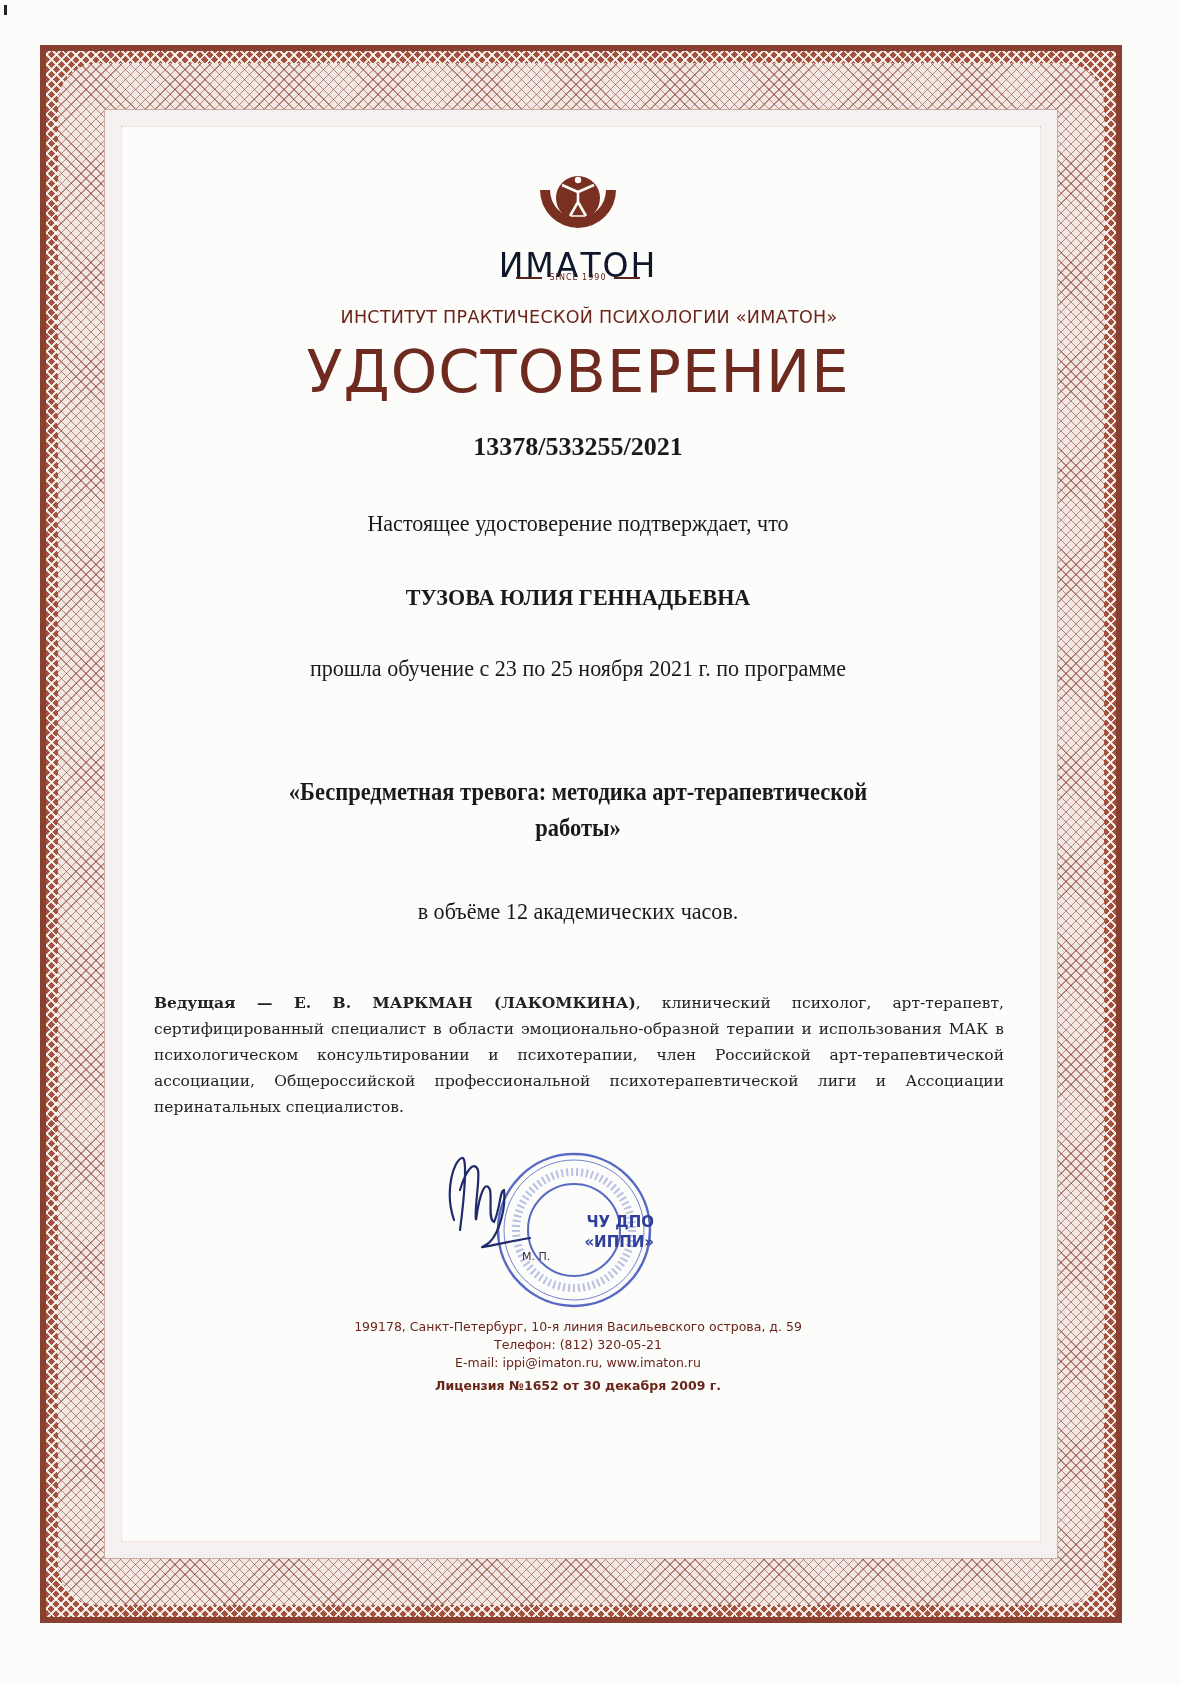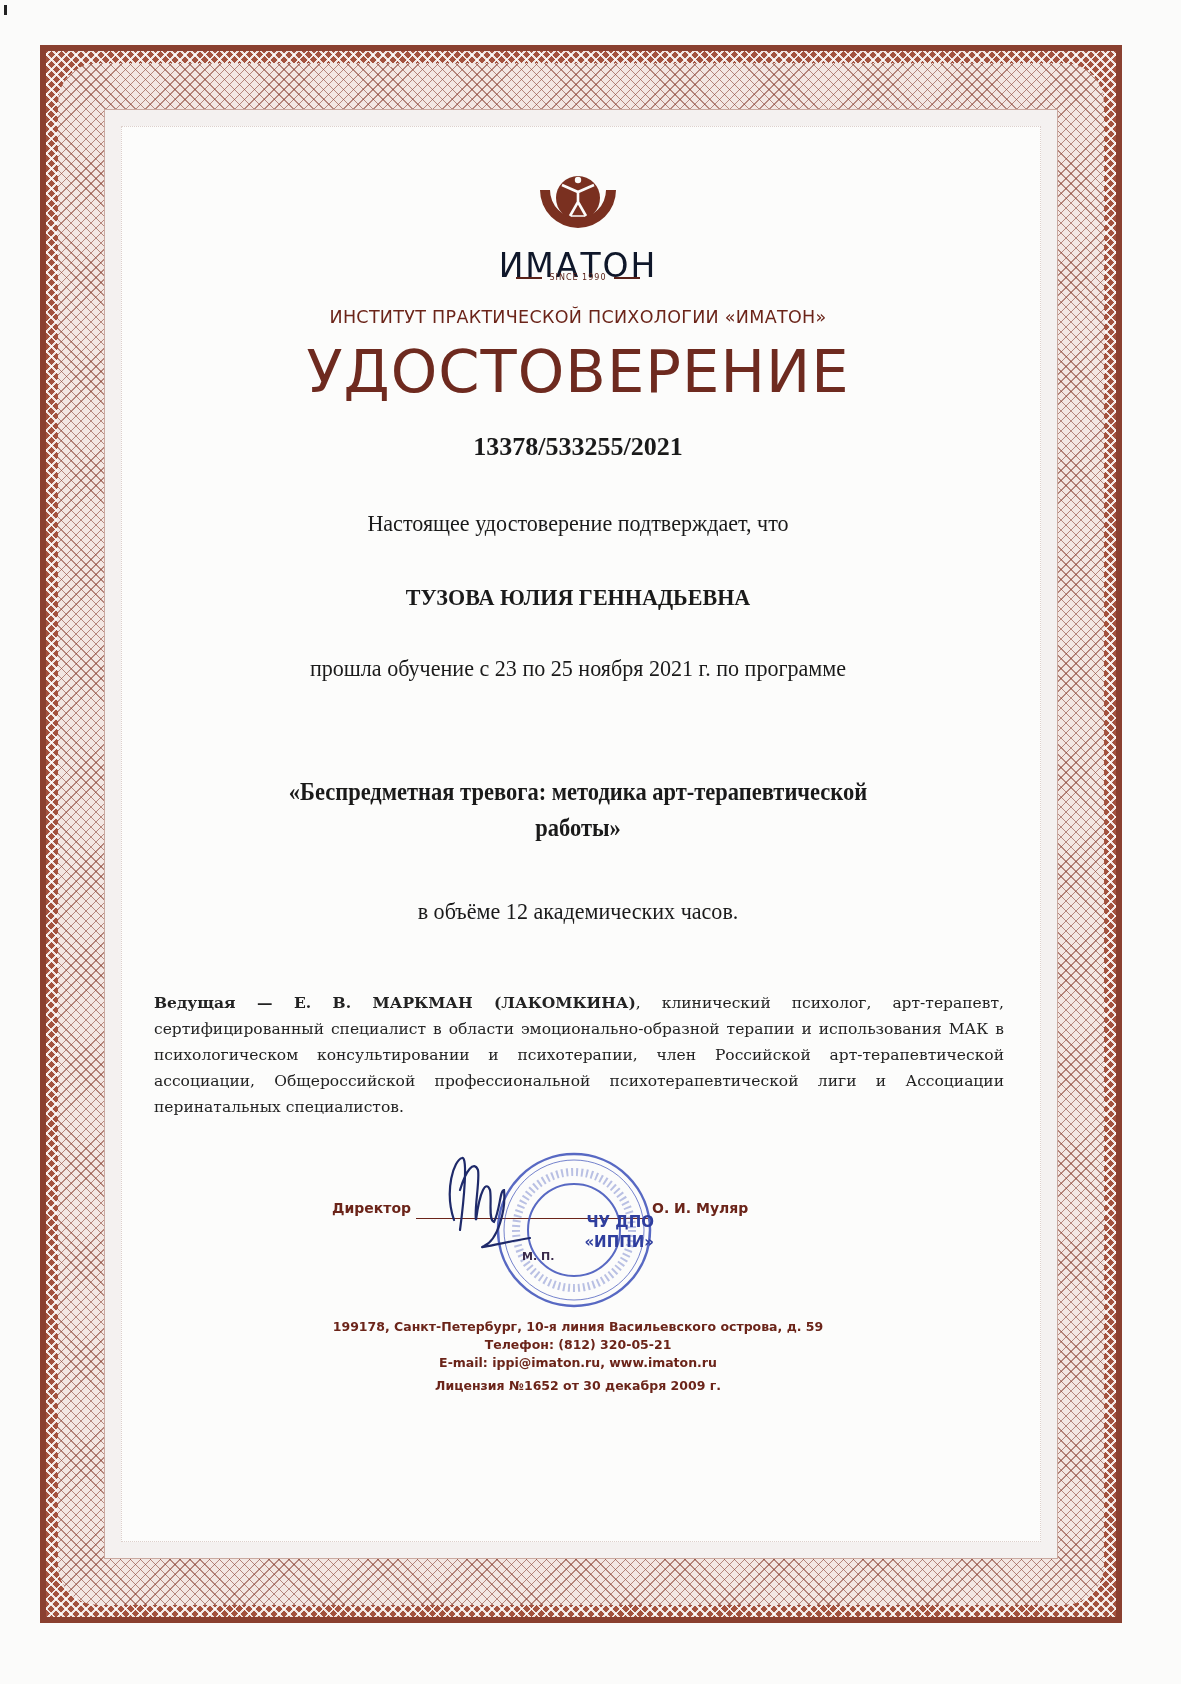--- a/index.html
+++ b/index.html
@@ -39,21 +39,21 @@
     background: #fcfcfb;
     border: 1px dotted #ddd0cc;
   }
   .content { position: absolute; left: 104px; top: 110px; width: 948px; height: 1450px; }
   .center { position: absolute; left: 0; width: 100%; text-align: center; }
 
   .logo { position: absolute; left: 432px; top: 66px; width: 84px; height: 64px; }
   .brand { top: 136px; font-family: "DejaVu Sans", sans-serif; font-size: 33px; color: #0f172a; letter-spacing: 2px; }
   .since-row { top: 163px; font-family: "DejaVu Sans", sans-serif; font-size: 8px; color: #5a2219; letter-spacing: 1px; }
   .since-row .dash { display: inline-block; width: 26px; height: 2px; background: #5a2219; vertical-align: middle; margin: 0 8px; }
-  .institute { top: 197px; font-family: "DejaVu Sans", sans-serif; font-size: 17.5px; color: #6b2419; letter-spacing: 0.3px; }
+  .institute { top: 197px; font-family: "DejaVu Sans", sans-serif; font-size: 17.5px; color: #6b2419; letter-spacing: 0.3px; margin-left: 11px; }
   .doc-title { top: 228px; font-family: "DejaVu Sans", sans-serif; font-size: 58px; color: #6e2a1f; letter-spacing: 1px; font-weight: normal; transform: scaleX(1.02); }
   .doc-number { top: 322px; font-family: "Liberation Serif", serif; font-weight: bold; font-size: 26px; color: #1a1a1a; text-align: center; }
   .intro { top: 400px; font-family: "Liberation Serif", serif; font-size: 24px; color: #1a1a1a; transform: scaleX(0.92); }
   .person { top: 474px; font-family: "Liberation Serif", serif; font-weight: bold; font-size: 24px; color: #1a1a1a; transform: scaleX(0.92); }
   .period { top: 545px; font-family: "Liberation Serif", serif; font-size: 24px; color: #1a1a1a; transform: scaleX(0.92); }
   .program { top: 664px; font-family: "Liberation Serif", serif; font-weight: bold; font-size: 25px; line-height: 36px; color: #1a1a1a; transform: scaleX(0.9); }
   .hours { top: 788px; font-family: "Liberation Serif", serif; font-size: 24px; color: #1a1a1a; transform: scaleX(0.92); }
   .lecturer {
     position: absolute; left: 50px; top: 880px; width: 850px;
     font-family: "DejaVu Serif", serif; font-size: 15.5px; line-height: 26px;
@@ -61,23 +61,23 @@
   }
   .lecturer b { font-weight: bold; }
 
   .sign-row { position: absolute; top: 1090px; left: 228px; width: 540px; height: 30px; }
   .sign-label { position: absolute; left: 0; top: 0; font-family: "DejaVu Sans", sans-serif; font-weight: bold; font-size: 14px; color: #6b2419; }
   .sign-line { position: absolute; left: 84px; top: 18px; width: 232px; height: 1px; background: #6b2419; }
   .sign-name { position: absolute; left: 320px; top: 0; font-family: "DejaVu Sans", sans-serif; font-weight: bold; font-size: 14px; color: #6b2419; }
   .signature { position: absolute; left: 330px; top: 1040px; width: 110px; height: 110px; }
   .stamp { position: absolute; left: 390px; top: 1040px; width: 160px; height: 160px; }
   .stamp-text-1 { position: absolute; left: 0; width: 100%; top: 62px; text-align: right; font-family: "DejaVu Sans", sans-serif; font-weight: bold; font-size: 15px; color: #2f3e9e; line-height: 20px; }
-  .mp { position: absolute; left: 418px; top: 1140px; font-family: "DejaVu Sans", sans-serif; font-weight: bold; font-size: 11px; color: #3a2a4a; }
+  .mp { position: absolute; left: 418px; top: 1140px; font-family: "DejaVu Sans", sans-serif; font-weight: normal; font-size: 11px; color: #3a2a4a; }
 
-  .address { top: 1208px; font-family: "DejaVu Sans", sans-serif; font-weight: bold; font-size: 12.5px; color: #6b2419; line-height: 18px; }
+  .address { top: 1208px; font-family: "DejaVu Sans", sans-serif; font-weight: normal; font-size: 12.5px; color: #6b2419; line-height: 18px; }
   .license { top: 1268px; font-family: "DejaVu Sans", sans-serif; font-weight: bold; font-size: 12.5px; color: #6b2419; }
 </style>
 </head>
 <body>
 
 <div class="scan-mark"></div>
 
 <div class="frame">
   <div class="frame-guilloche"></div>
   <div class="frame-wave"></div>
@@ -109,25 +109,20 @@
   <div class="center person">ТУЗОВА ЮЛИЯ ГЕННАДЬЕВНА</div>
   <div class="center period">прошла обучение с 23 по 25 ноября 2021 г. по программе</div>
   <div class="center program">
     <div>«Беспредметная тревога: методика арт-терапевтической</div>
     <div>работы»</div>
   </div>
   <div class="center hours">в объёме 12 академических часов.</div>
 
   <div class="lecturer"><b>Ведущая — Е. В. МАРКМАН (ЛАКОМКИНА)</b><span>, клинический психолог, арт-терапевт, сертифицированный специалист в области эмоционально-образной терапии и использования МАК в психологическом консультировании и психотерапии, член Российской арт-терапевтической ассоциации, Общероссийской профессиональной психотерапевтической лиги и Ассоциации перинатальных специалистов.</span></div>
 
-  <div class="sign-row">
-    <span class="sign-label">Директор</span>
-    <span class="sign-line"></span>
-    <span class="sign-name">О. И. Муляр</span>
-  </div>
 
   <svg class="stamp" viewBox="0 0 160 160">
     <circle cx="80" cy="80" r="76" fill="none" stroke="#3b4fb8" stroke-width="2.5" opacity="0.85"></circle>
     <circle cx="80" cy="80" r="70" fill="none" stroke="#3b4fb8" stroke-width="1" opacity="0.7"></circle>
     <circle cx="80" cy="80" r="46" fill="none" stroke="#3b4fb8" stroke-width="2" opacity="0.85"></circle>
     <circle cx="80" cy="80" r="58" fill="none" stroke="#3b4fb8" stroke-width="8" stroke-dasharray="2 3" opacity="0.35"></circle>
   </svg>
   <div class="stamp" style="pointer-events:none;">
     <div class="stamp-text-1">
       <div>ЧУ ДПО</div>

